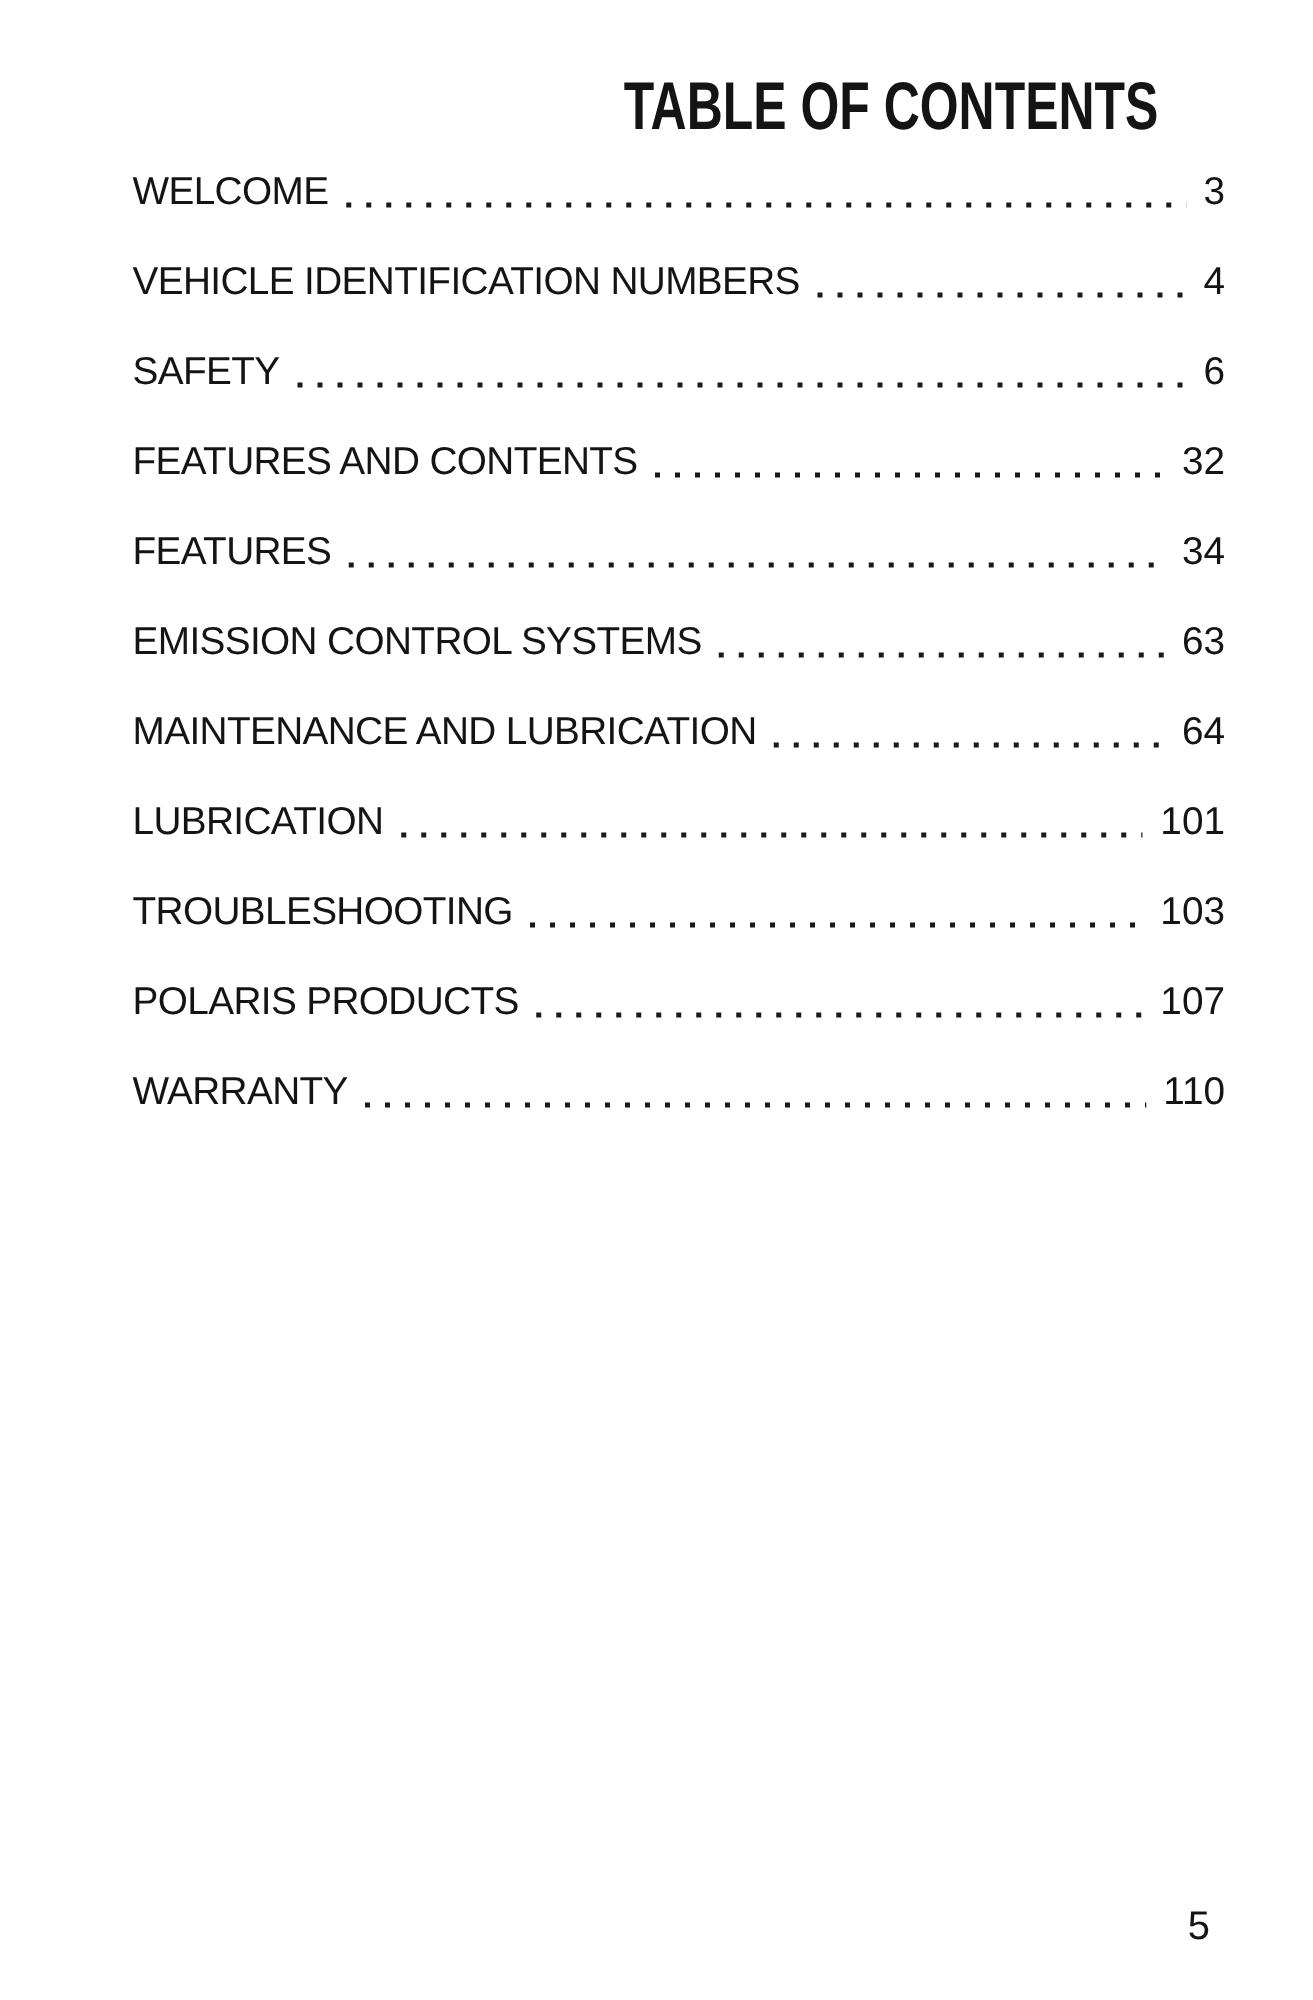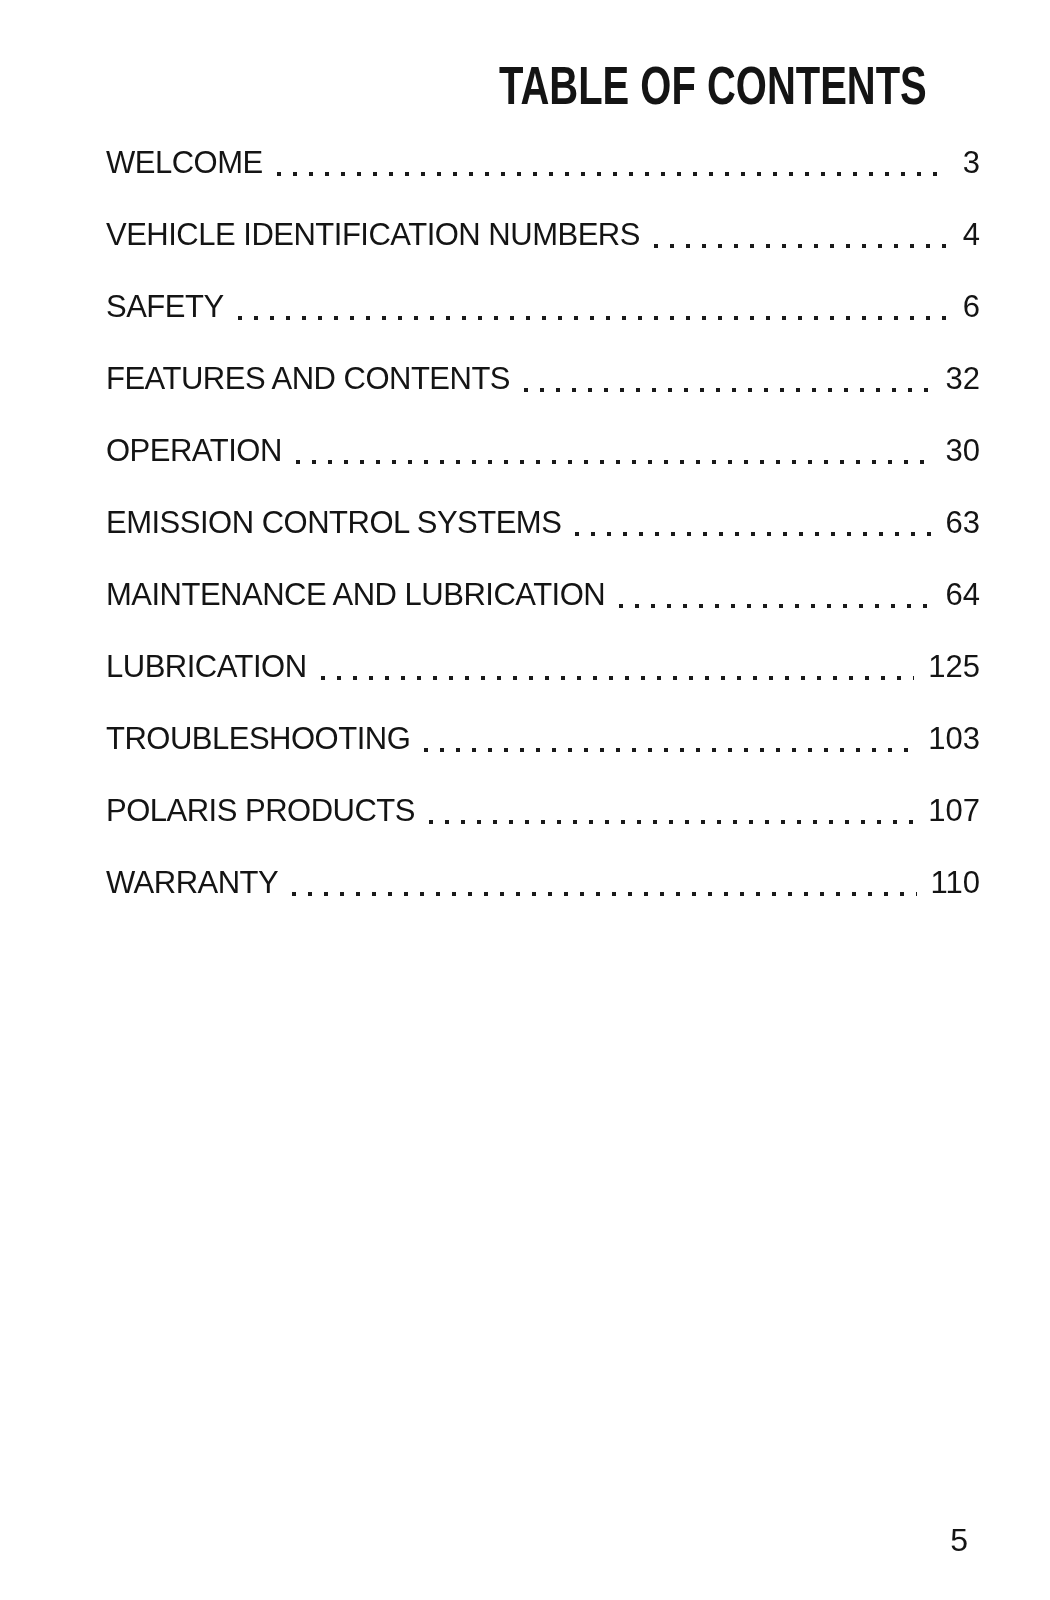--- a/index.html
+++ b/index.html
@@ -27,21 +27,21 @@
     padding-right: 72px;
     font-size: 54px;
     font-weight: bold;
     line-height: 1;
     white-space: nowrap;
     transform: scaleX(0.74);
     transform-origin: 100% 50%;
     letter-spacing: 0px;
   }
   .toc {
-    margin-top: 32px;
+    margin-top: 22px;
   }
   .toc-row {
     display: flex;
     align-items: baseline;
     font-size: 31px;
     line-height: 38px;
     letter-spacing: -0.5px;
     margin-bottom: 34px;
     white-space: nowrap;
   }
@@ -98,41 +98,41 @@
       <span class="toc-page">6</span>
     </div>
 
     <div class="toc-row">
       <span class="toc-label">FEATURES AND CONTENTS</span>
       <span class="toc-leader"></span>
       <span class="toc-page">32</span>
     </div>
 
     <div class="toc-row">
-      <span class="toc-label">OPERATION</span>
+      <span class="toc-label">FEATURES</span>
       <span class="toc-leader"></span>
-      <span class="toc-page">30</span>
+      <span class="toc-page">34</span>
     </div>
 
     <div class="toc-row">
       <span class="toc-label">EMISSION CONTROL SYSTEMS</span>
       <span class="toc-leader"></span>
       <span class="toc-page">63</span>
     </div>
 
     <div class="toc-row">
       <span class="toc-label">MAINTENANCE AND LUBRICATION</span>
       <span class="toc-leader"></span>
       <span class="toc-page">64</span>
     </div>
 
     <div class="toc-row">
       <span class="toc-label">LUBRICATION</span>
       <span class="toc-leader"></span>
-      <span class="toc-page">125</span>
+      <span class="toc-page">101</span>
     </div>
 
     <div class="toc-row">
       <span class="toc-label">TROUBLESHOOTING</span>
       <span class="toc-leader"></span>
       <span class="toc-page">103</span>
     </div>
 
     <div class="toc-row">
       <span class="toc-label">POLARIS PRODUCTS</span>

